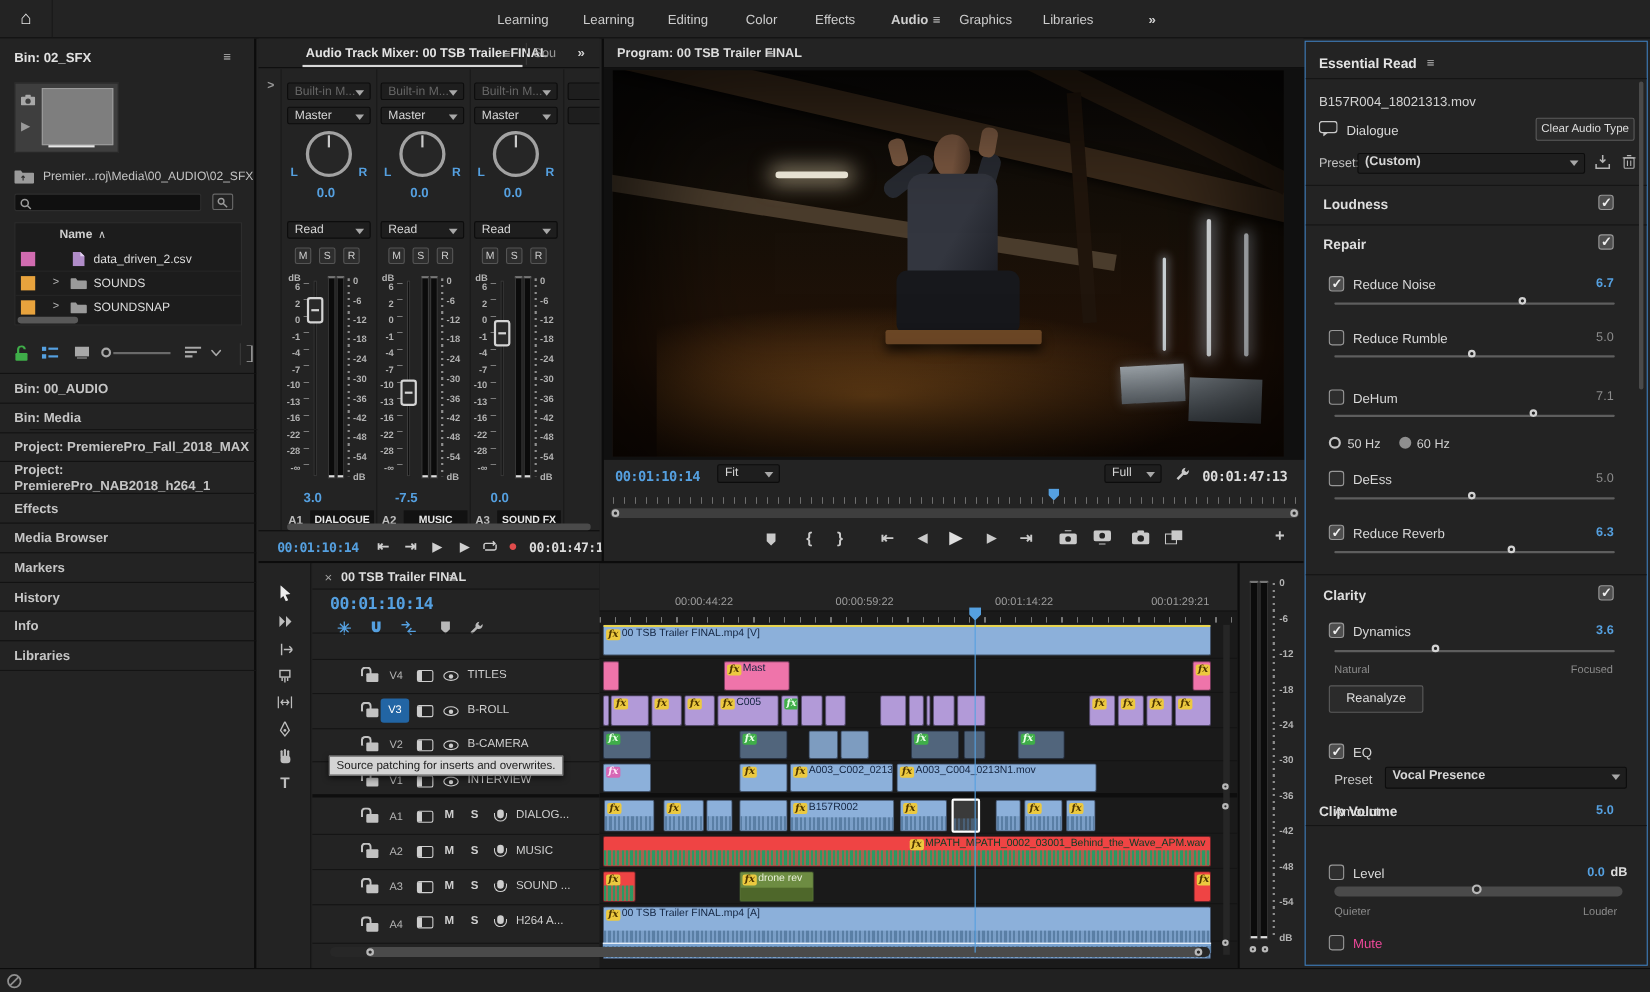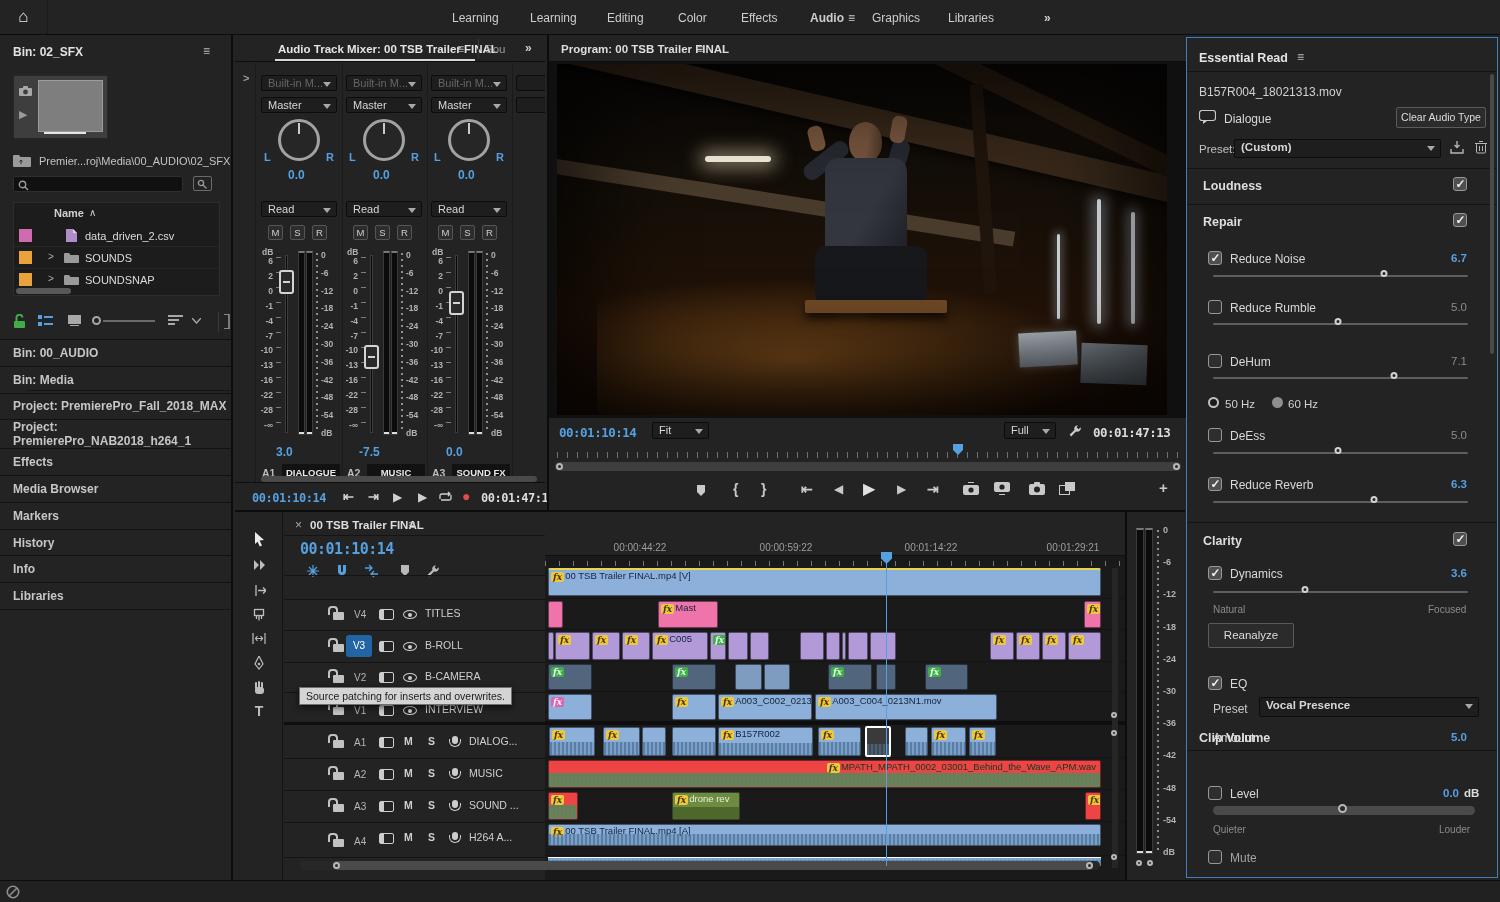--- a/index.html
+++ b/index.html
@@ -690,21 +690,21 @@
 
     <div class="clip c-green" style="left:3px;top:248px;width:553px;height:28px">
       <div class="wave w-green" style="height:55%"></div>
       <span class="p" style="right:4px;top:0"><i class="fx">fx</i><span style="color:#073c24">MPATH_MPATH_0002_03001_Behind_the_Wave_APM.wav</span></span>
     </div>
 
     <div class="clip c-green" style="left:3px;top:280px;width:30px;height:28px"><i class="fx">fx</i><div class="wave w-green" style="height:55%"></div></div>
     <div class="clip c-olive" style="left:127px;top:280px;width:68px;height:28px"><i class="fx">fx</i><span class="lbl" style="color:#e8f0d8">drone rev</span><div class="wave" style="height:45%;background:#4a6328"></div></div>
     <div class="clip c-green" style="left:540px;top:280px;width:16px;height:28px"><i class="fx">fx</i></div>
 
-    <div class="clip c-blue" style="left:3px;top:312px;width:553px;height:22px"><i class="fx">fx</i><span class="lbl">00 TSB Trailer FINAL.mp4 [A]</span><div class="wave w-blue" style="height:55%"></div></div>
+    <div class="clip c-blue" style="left:3px;top:312px;width:553px;height:48px"><i class="fx">fx</i><span class="lbl">00 TSB Trailer FINAL.mp4 [A]</span><div class="wave w-blue" style="height:55%"></div></div>
     <div class="p" style="left:3px;top:345px;width:553px;height:9px;background:#7ba3d0;border-top:1px solid #fff;overflow:hidden">
         <div class="wave w-blue" style="height:70%"></div>
       </div>
 
     <div class="p" style="left:341px;top:44px;width:1px;height:310px;background:#55a0e0;z-index:20"></div>
     <div class="p" style="left:336px;top:40px;width:11px;height:12px;background:#55a0e0;clip-path:polygon(0 0,100% 0,100% 55%,50% 100%,0 55%);z-index:21"></div>
 
     <div class="p" style="left:567px;top:56px;width:6px;height:300px;background:#262626">
       <span class="ring" style="left:-1px;top:144px;width:6px;height:6px"></span>
       <span class="ring" style="left:-1px;top:162px;width:6px;height:6px"></span>
@@ -839,21 +839,21 @@
     <span class="p" style="left:43px;top:749px;font-size:12px;color:#d8d8d8">Level</span>
     <span class="p b blue" style="left:256px;top:749px;font-size:11.5px">0.0</span>
     <span class="p b" style="left:277px;top:749px;font-size:11.5px;color:#dcdcdc">dB</span>
     <div class="p" style="left:26px;top:768px;width:262px;height:9px;background:#4a4a4a;border-radius:5px">
       <span class="ring" style="left:125px;top:-2px;width:9px;height:9px"></span>
     </div>
     <span class="p dim" style="left:26px;top:786px;font-size:10px">Quieter</span>
     <span class="p dim" style="left:252px;top:786px;font-size:10px">Louder</span>
 
     <div class="cb" style="left:21px;top:812px"></div>
-    <span class="p" style="left:43px;top:813px;font-size:12px;color:#a3a3a3">Mute</span>
+    <span class="p" style="left:43px;top:813px;font-size:12px;color:#ec4899">Mute</span>
 
     <div class="p" style="left:303px;top:36px;width:4px;height:280px;background:#4a4a4a;border-radius:2px"></div>
   </div>
 
   <div class="p" style="left:0;top:880px;width:1500px;height:22px;background:#212121;border-top:1px solid #0c0c0c">
     <svg class="p" style="left:6px;top:4px" width="14" height="14">
         <circle cx="7" cy="7" r="5.7" fill="none" stroke="#8f8f8f" stroke-width="1.6"></circle>
         <path d="M3 11 11 3" stroke="#8f8f8f" stroke-width="1.6"></path>
       </svg>
   </div>

